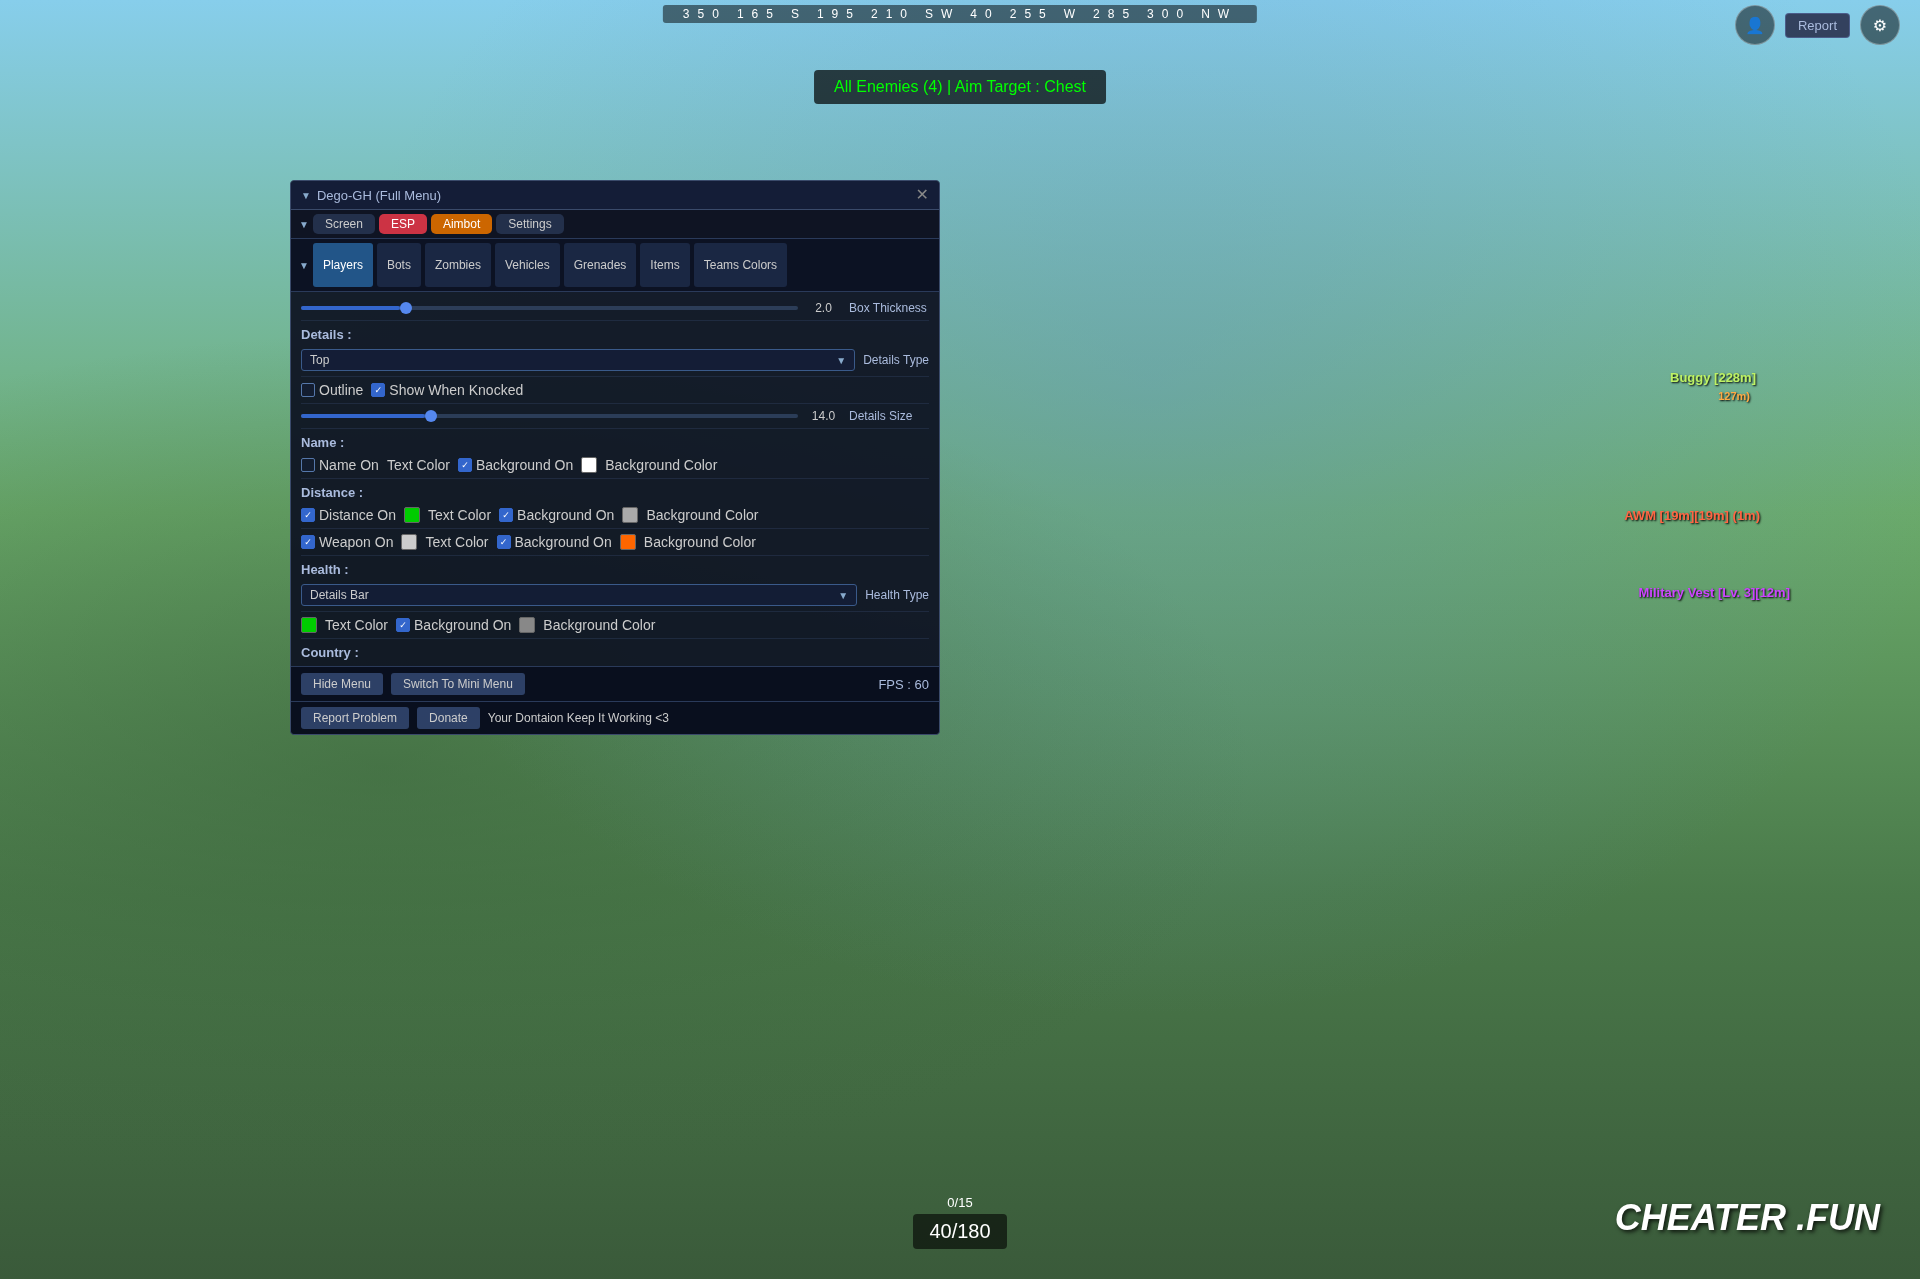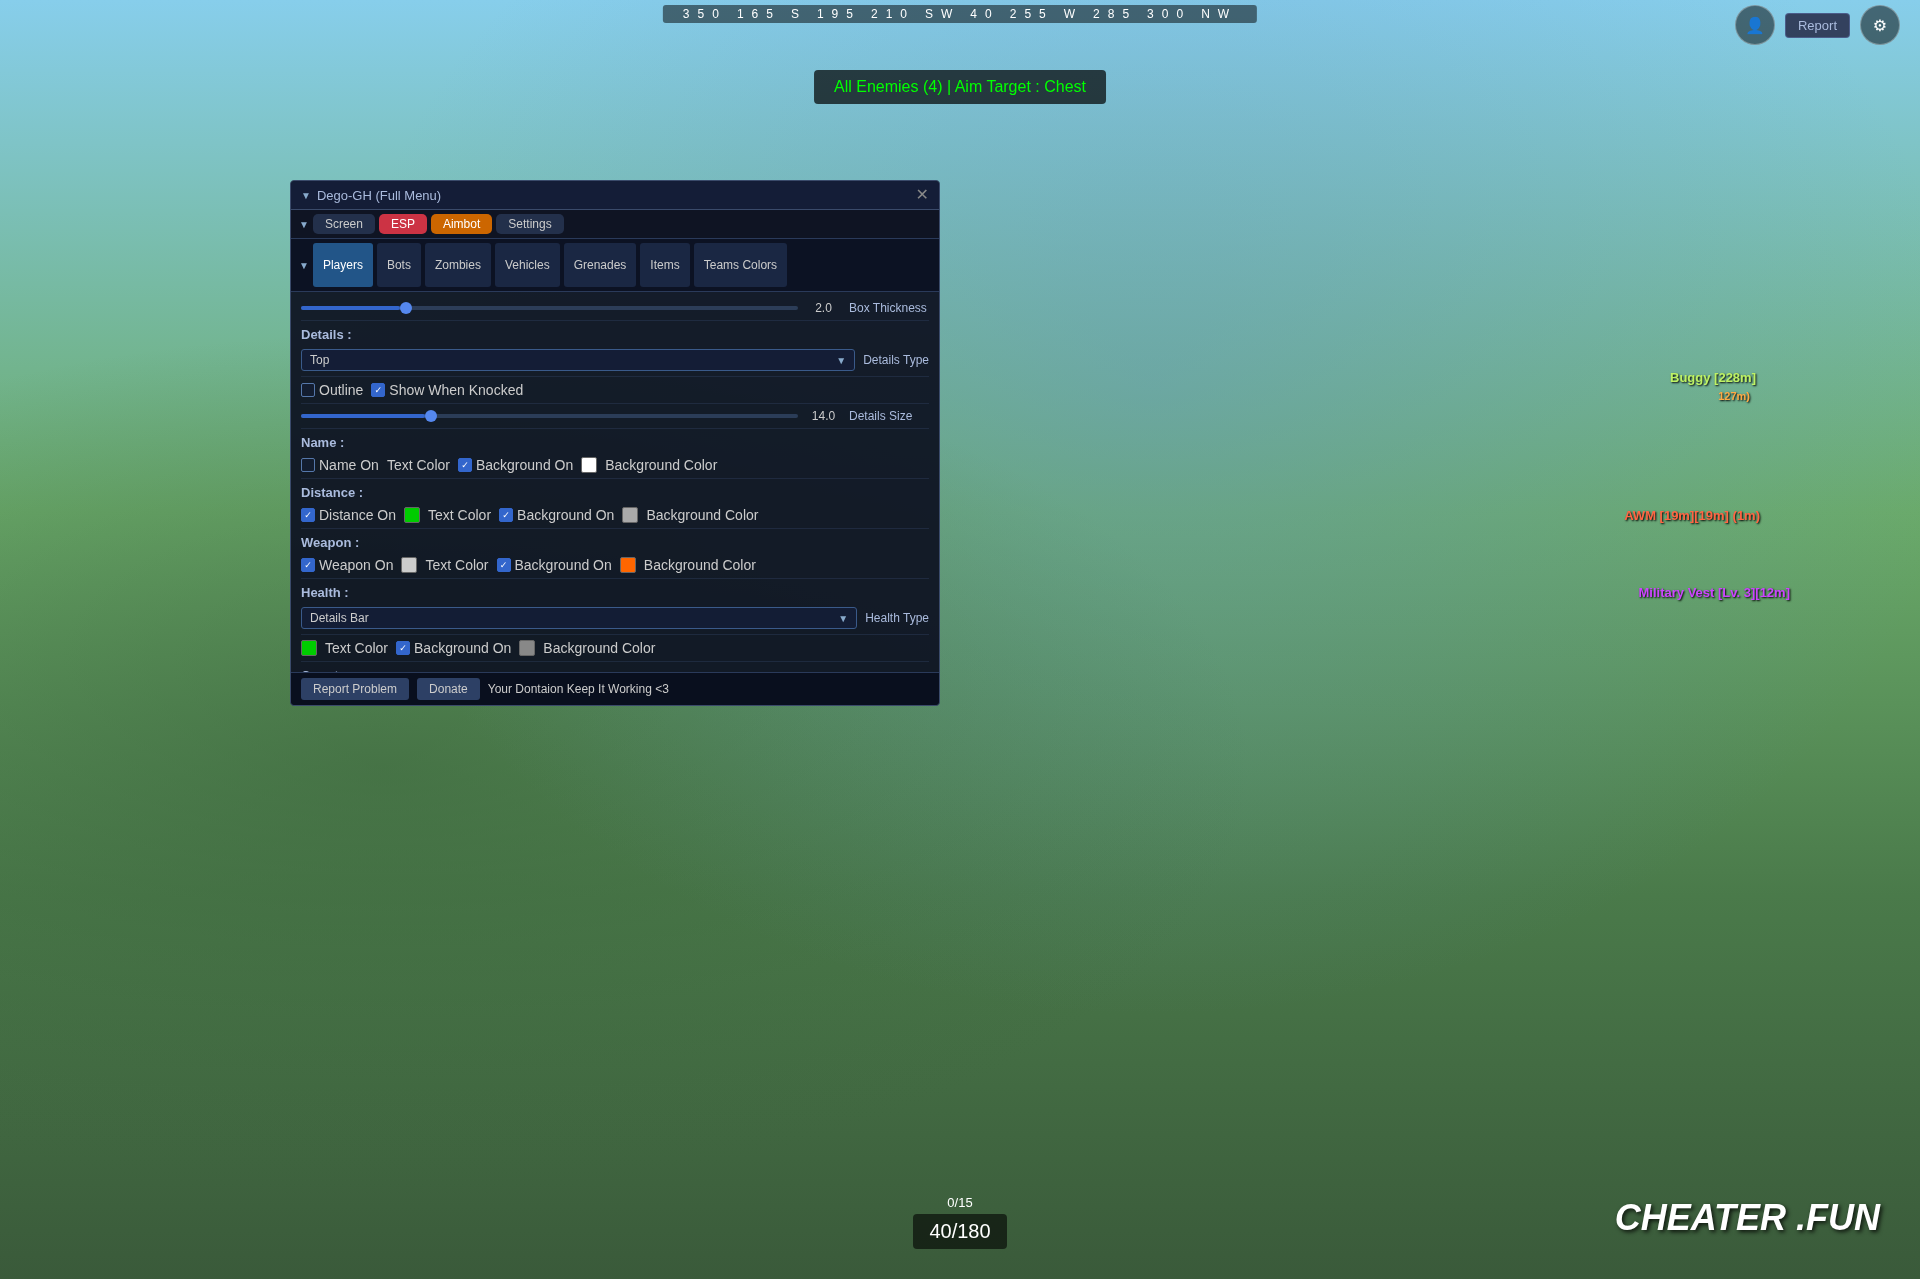--- a/index.html
+++ b/index.html
@@ -588,21 +588,20 @@
       <div class="color-swatch" style="background:#00cc00;"></div>
       <span class="cb-label">Text Color</span>
       <div class="checkbox-wrapper">
         <div class="cb checked"></div>
         <span class="cb-label">Background On</span>
       </div>
       <div class="color-swatch" style="background:#aaaaaa;"></div>
       <span class="cb-label">Background Color</span>
     </div>
 
-    <div class="section-label">Weapon :</div>
     <div class="row">
       <div class="checkbox-wrapper">
         <div class="cb checked"></div>
         <span class="cb-label">Weapon On</span>
       </div>
       <div class="color-swatch" style="background:#cccccc;"></div>
       <span class="cb-label">Text Color</span>
       <div class="checkbox-wrapper">
         <div class="cb checked"></div>
         <span class="cb-label">Background On</span>
@@ -628,20 +627,27 @@
         <span class="cb-label">Background On</span>
       </div>
       <div class="color-swatch" style="background:#888888;"></div>
       <span class="cb-label">Background Color</span>
     </div>
 
     <div class="section-label">Country :</div>
 
   </div>
 
+  <div class="menu-footer-top">
+    <div style="display:flex; gap:8px; align-items:center;">
+      <button class="footer-btn btn-hide">Hide Menu</button>
+      <button class="footer-btn btn-switch">Switch To Mini Menu</button>
+    </div>
+    <span class="fps-text">FPS : 60</span>
+  </div>
 
   <div class="menu-footer-bottom">
     <button class="footer-btn btn-report">Report Problem</button>
     <button class="footer-btn btn-donate">Donate</button>
     <span class="donation-text">Your Dontaion Keep It Working &lt;3</span>
   </div>
 
 </div>
 
 <div class="watermark">CHEATER .FUN</div>

